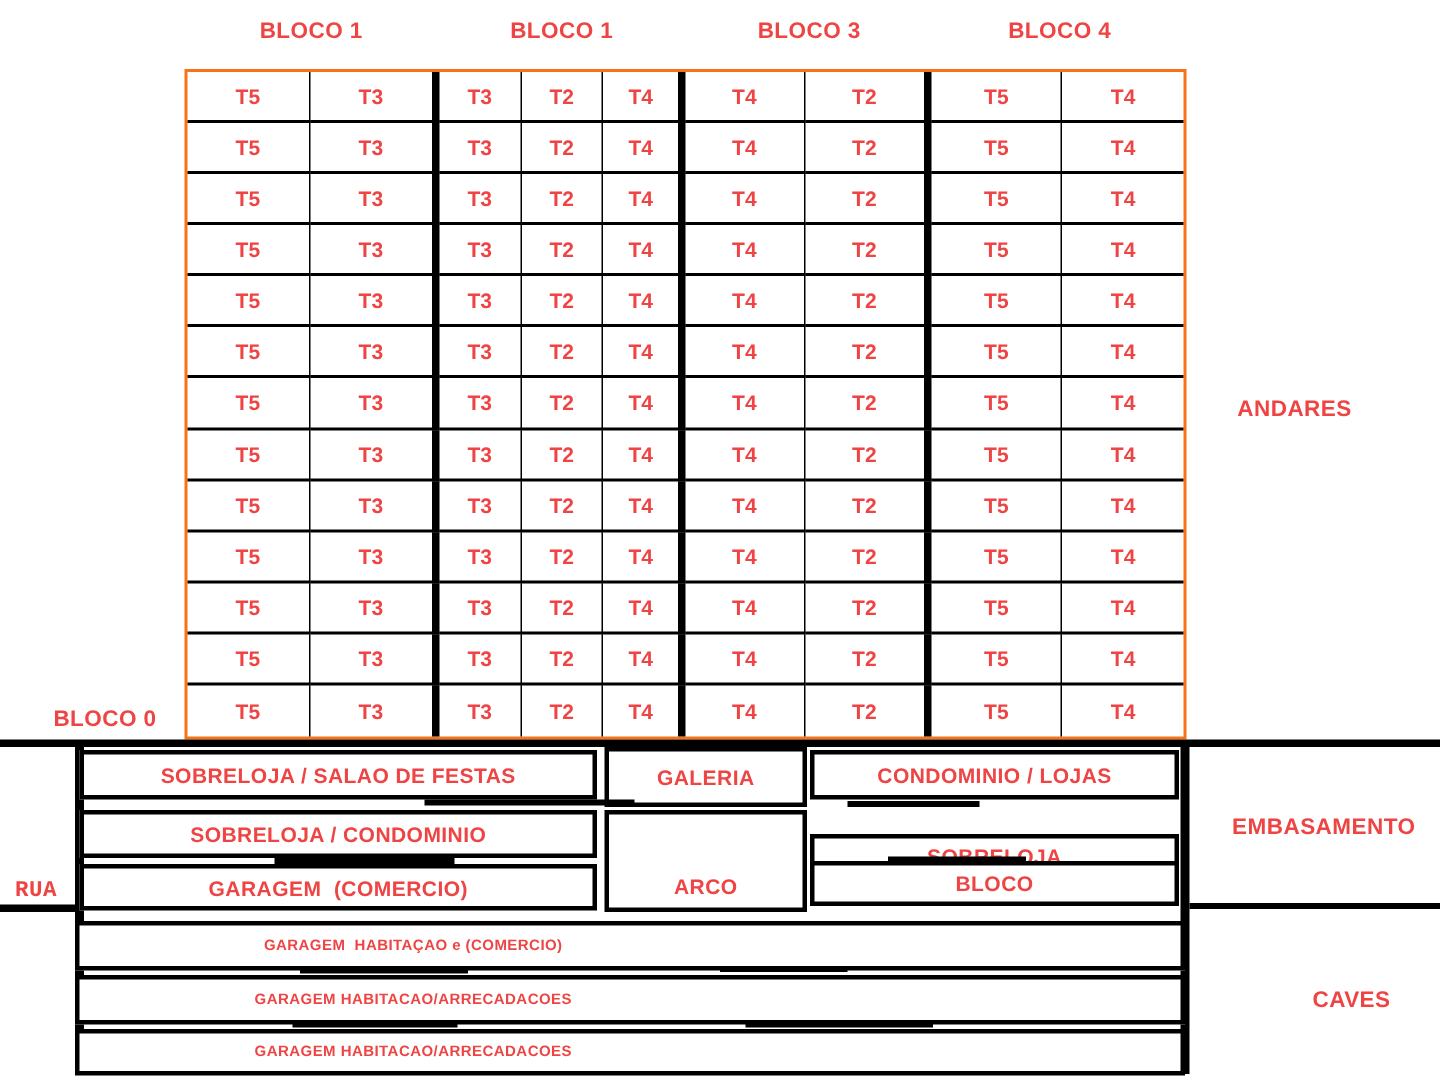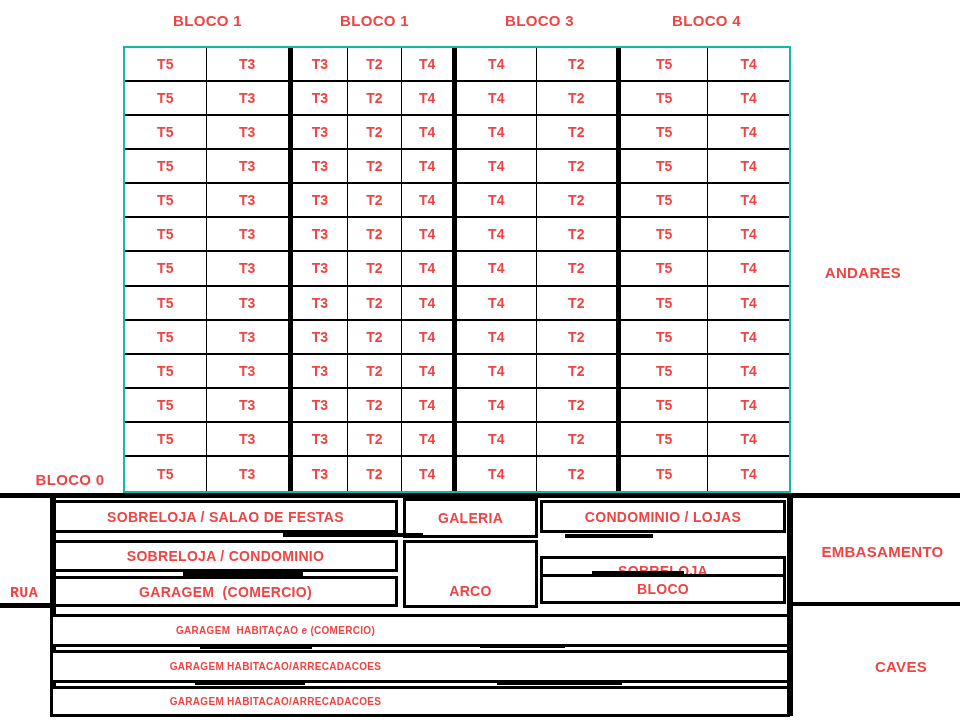--- a/index.html
+++ b/index.html
@@ -5,21 +5,21 @@
   html,body { margin:0; padding:0; background:#ffffff; }
   .stage {
     position:relative; width:960px; height:720px; background:#ffffff;
     font-family:"Liberation Sans", sans-serif; color:#ef4444; overflow:hidden;
   }
   .lbl { position:absolute; font-weight:bold; font-size:15px; letter-spacing:.3px;
          display:flex; align-items:center; justify-content:center; white-space:pre; }
   
   .floors {
     position:absolute; left:123px; top:46px; width:668px; height:447px;
-    border:2px solid #14b8a6; box-sizing:border-box;
+    border:2px solid #f97316; box-sizing:border-box;
     display:grid;
     grid-template-columns: 82fr 87fr 55fr 55fr 55fr 80fr 85fr 88fr 81fr;
     grid-auto-rows:1fr;
   }
   .cell {
     display:flex; align-items:center; justify-content:center;
     font-weight:bold; font-size:14px;
     border-right:1.5px solid #000; border-bottom:2px solid #000;
     box-sizing:border-box; white-space:pre;
   }

